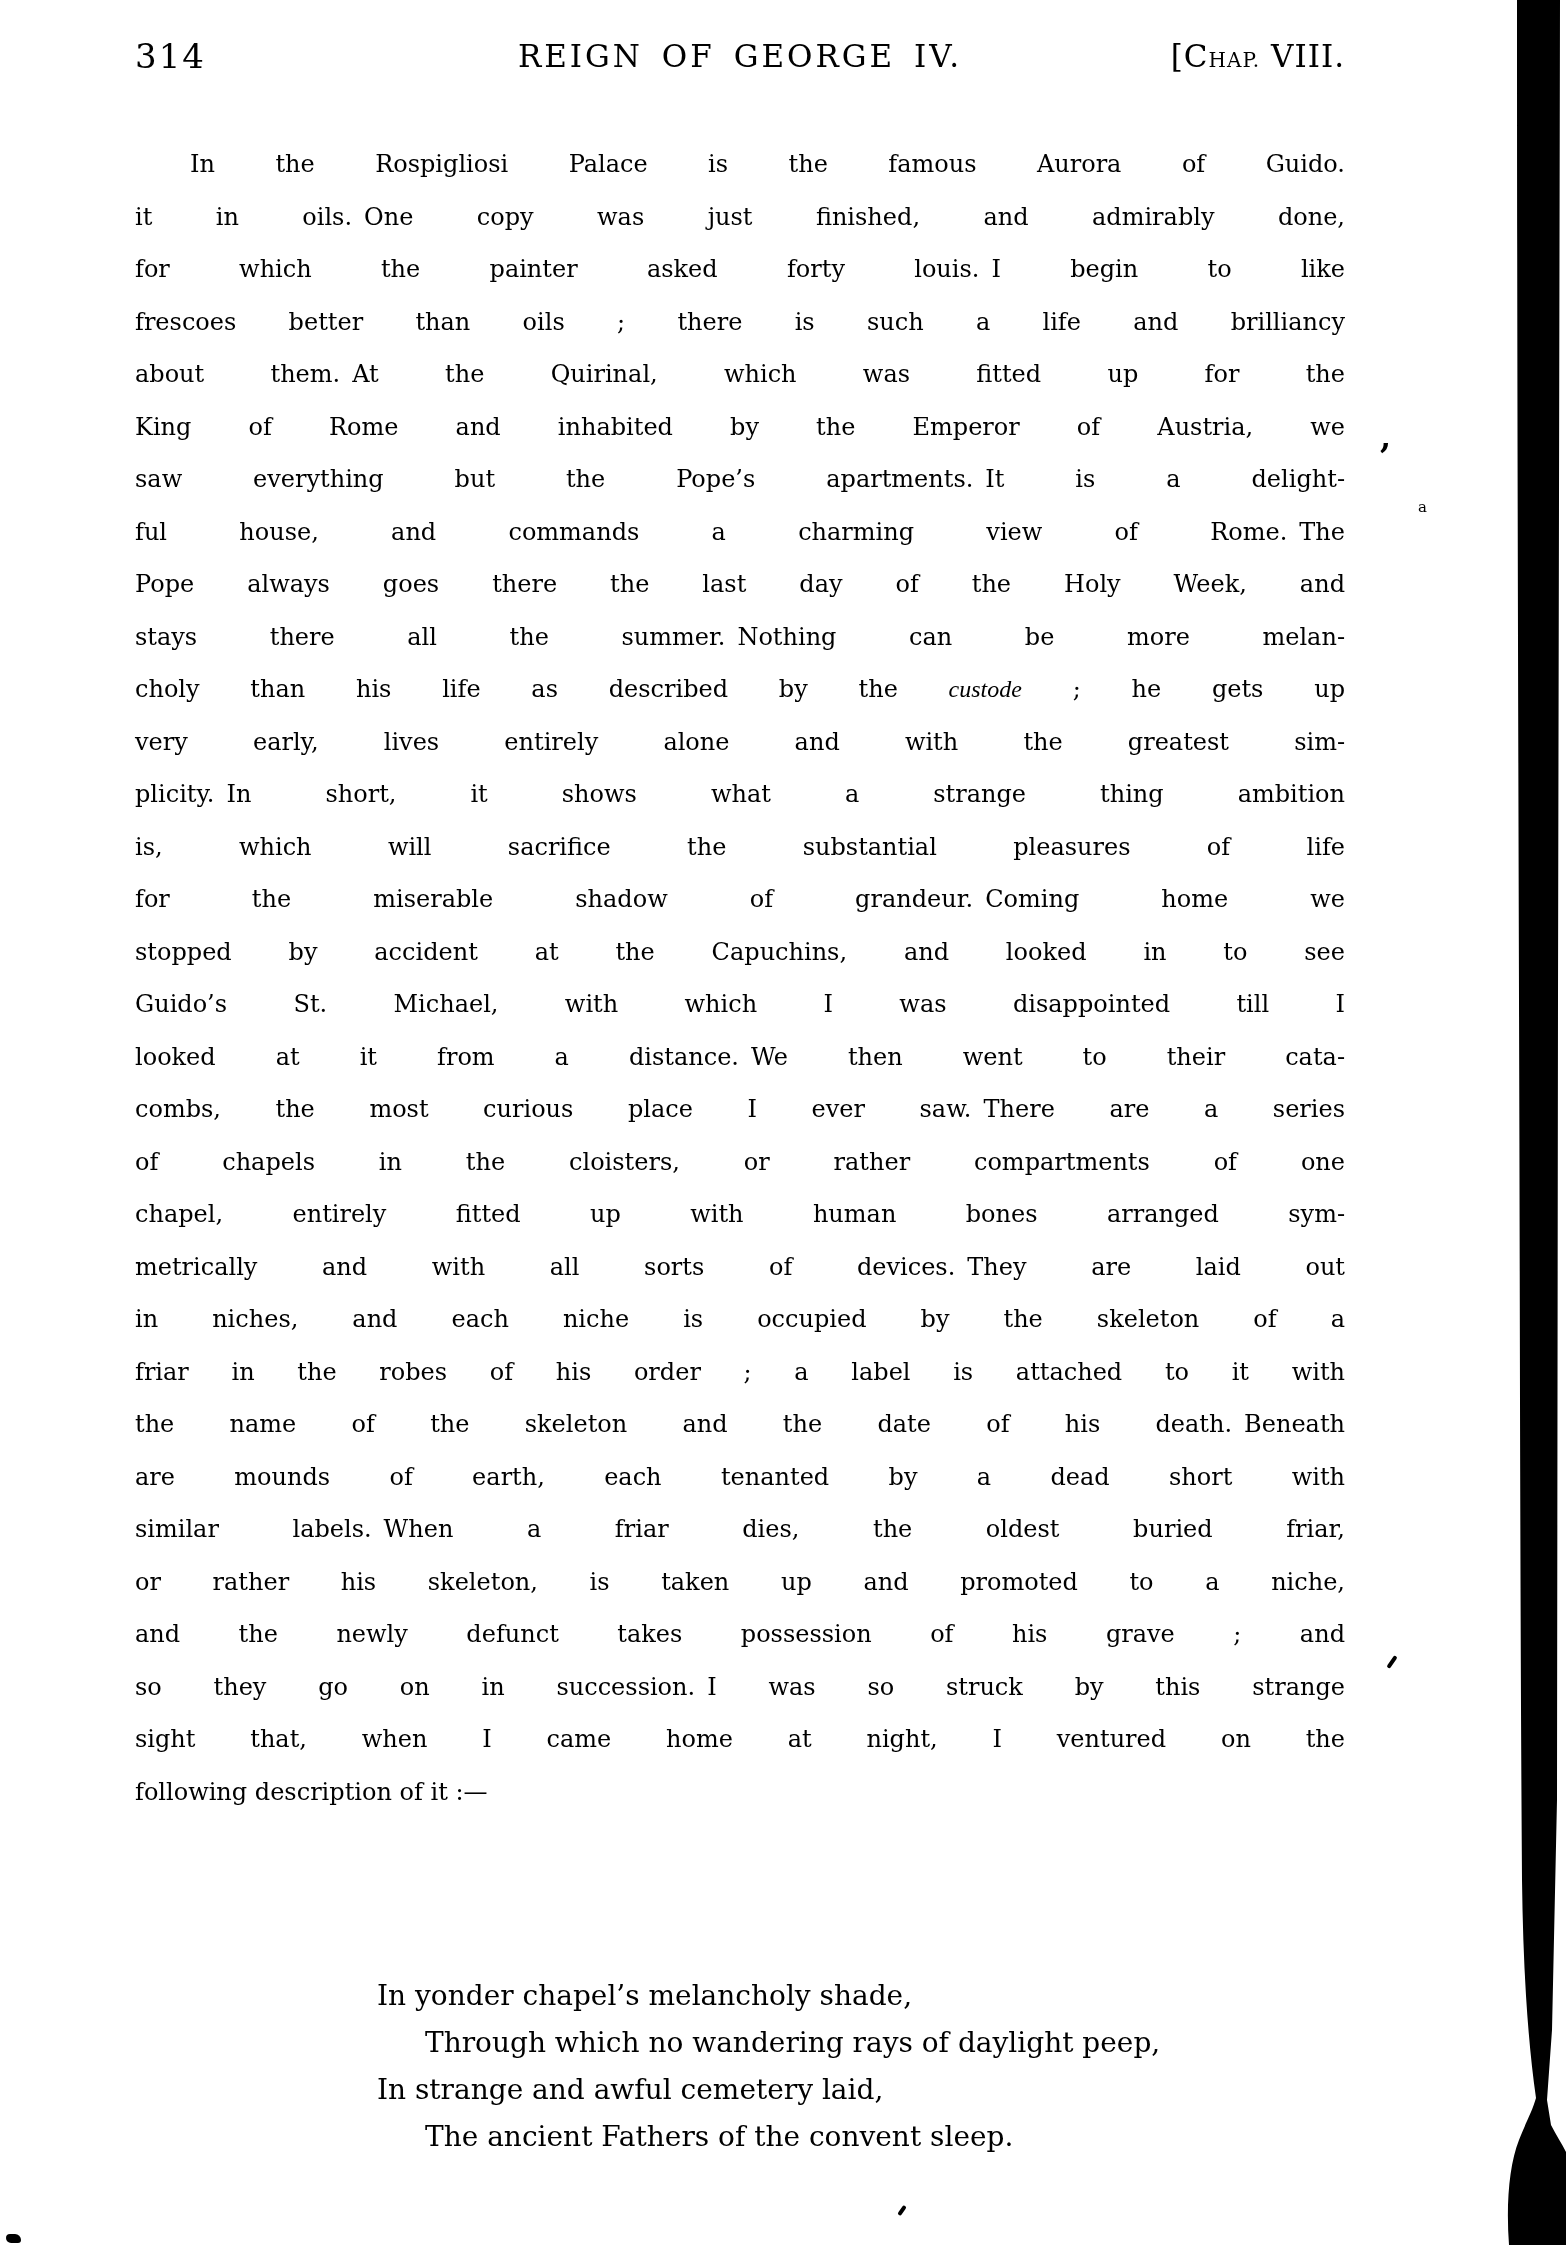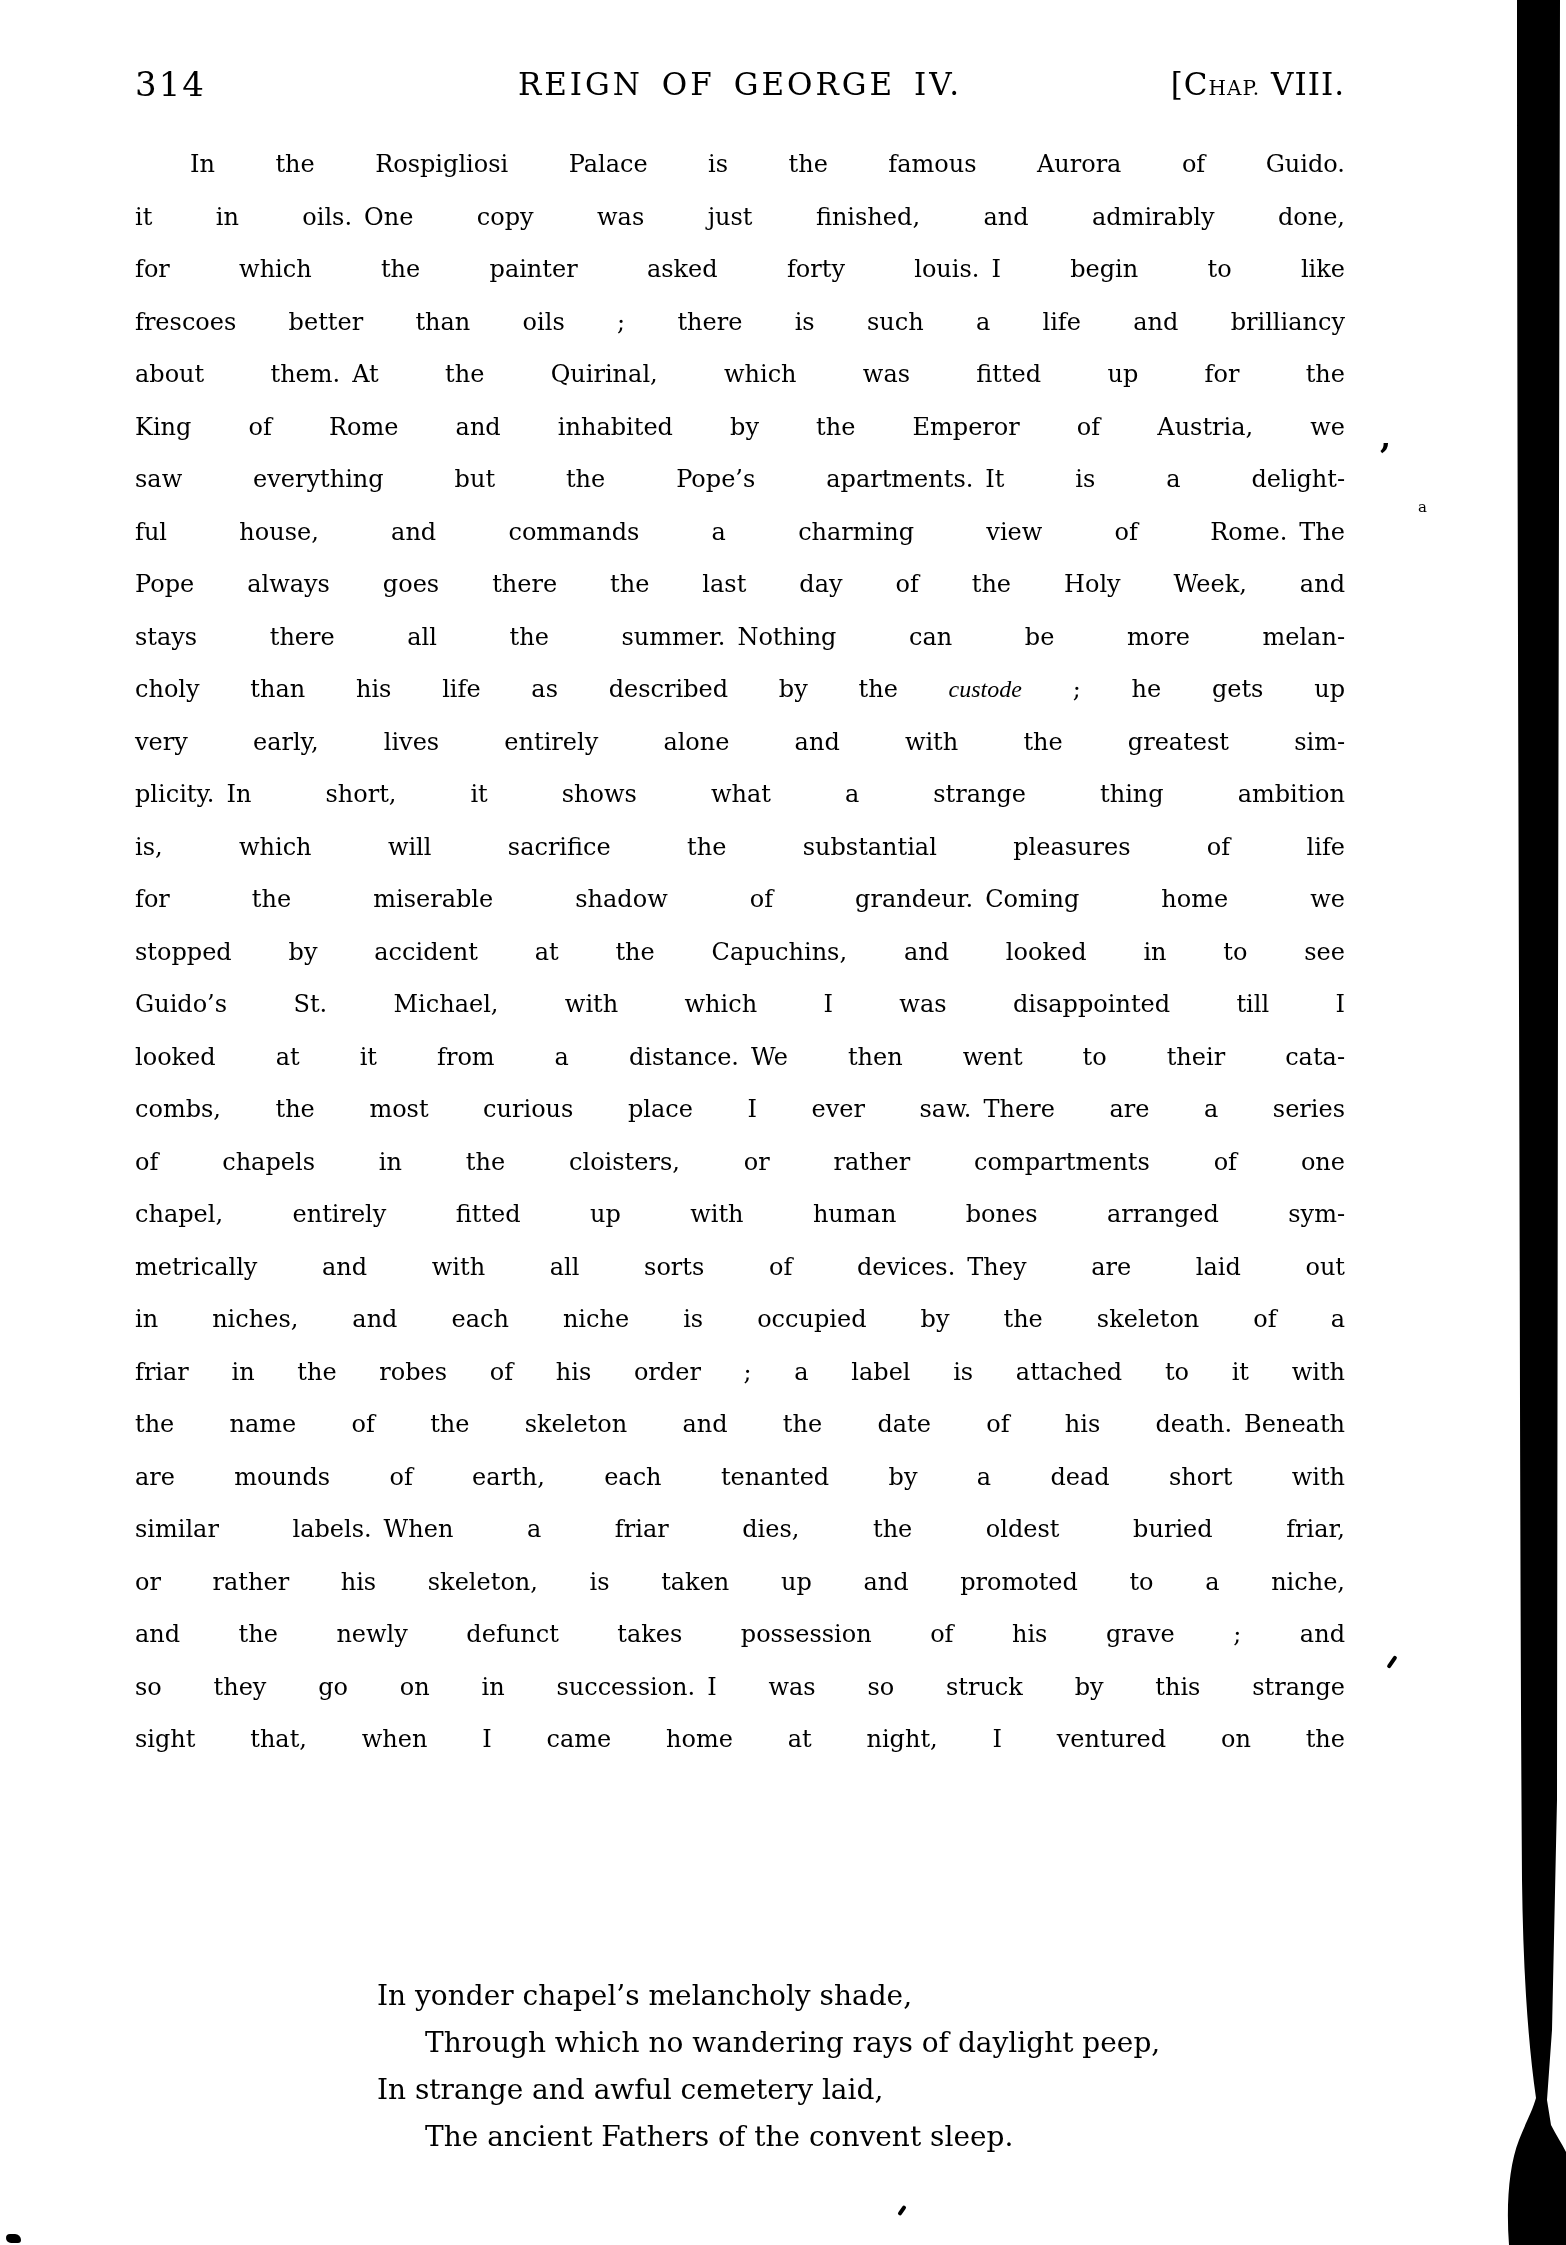--- a/index.html
+++ b/index.html
@@ -12,21 +12,21 @@
     width: 1566px;
     height: 2245px;
     background: #ffffff;
     color: #000000;
     font-family: "DejaVu Serif", serif;
     overflow: hidden;
   }
   
   #header {
     position: absolute;
-    top: 64px;
+    top: 36px;
     left: 135px;
     width: 1210px;
     height: 44px;
     font-size: 34px;
   }
   #page-number {
     position: absolute;
     left: 0;
     top: 0;
     letter-spacing: 2px;
@@ -178,20 +178,21 @@
       <div class="bl">metrically and with all sorts of devices. They are laid out</div>
       <div class="bl">in niches, and each niche is occupied by the skeleton of a</div>
       <div class="bl">friar in the robes of his order ; a label is attached to it with</div>
       <div class="bl">the name of the skeleton and the date of his death. Beneath</div>
       <div class="bl">are mounds of earth, each tenanted by a dead short with</div>
       <div class="bl">similar labels. When a friar dies, the oldest buried friar,</div>
       <div class="bl">or rather his skeleton, is taken up and promoted to a niche,</div>
       <div class="bl">and the newly defunct takes possession of his grave ; and</div>
       <div class="bl">so they go on in succession. I was so struck by this strange</div>
       <div class="bl">sight that, when I came home at night, I ventured on the</div>
+      <div class="bl last">following description of it :—</div>
     </div>
 
   <div id="poem-lines">
       <div class="pl">In yonder chapel’s melancholy shade,</div>
       <div class="pl pind">Through which no wandering rays of daylight peep,</div>
       <div class="pl">In strange and awful cemetery laid,</div>
       <div class="pl pind">The ancient Fathers of the convent sleep.</div>
     </div>
 
   <svg id="gutter-band" viewBox="1500 0 66 2245" xmlns="http://www.w3.org/2000/svg" preserveAspectRatio="none">

